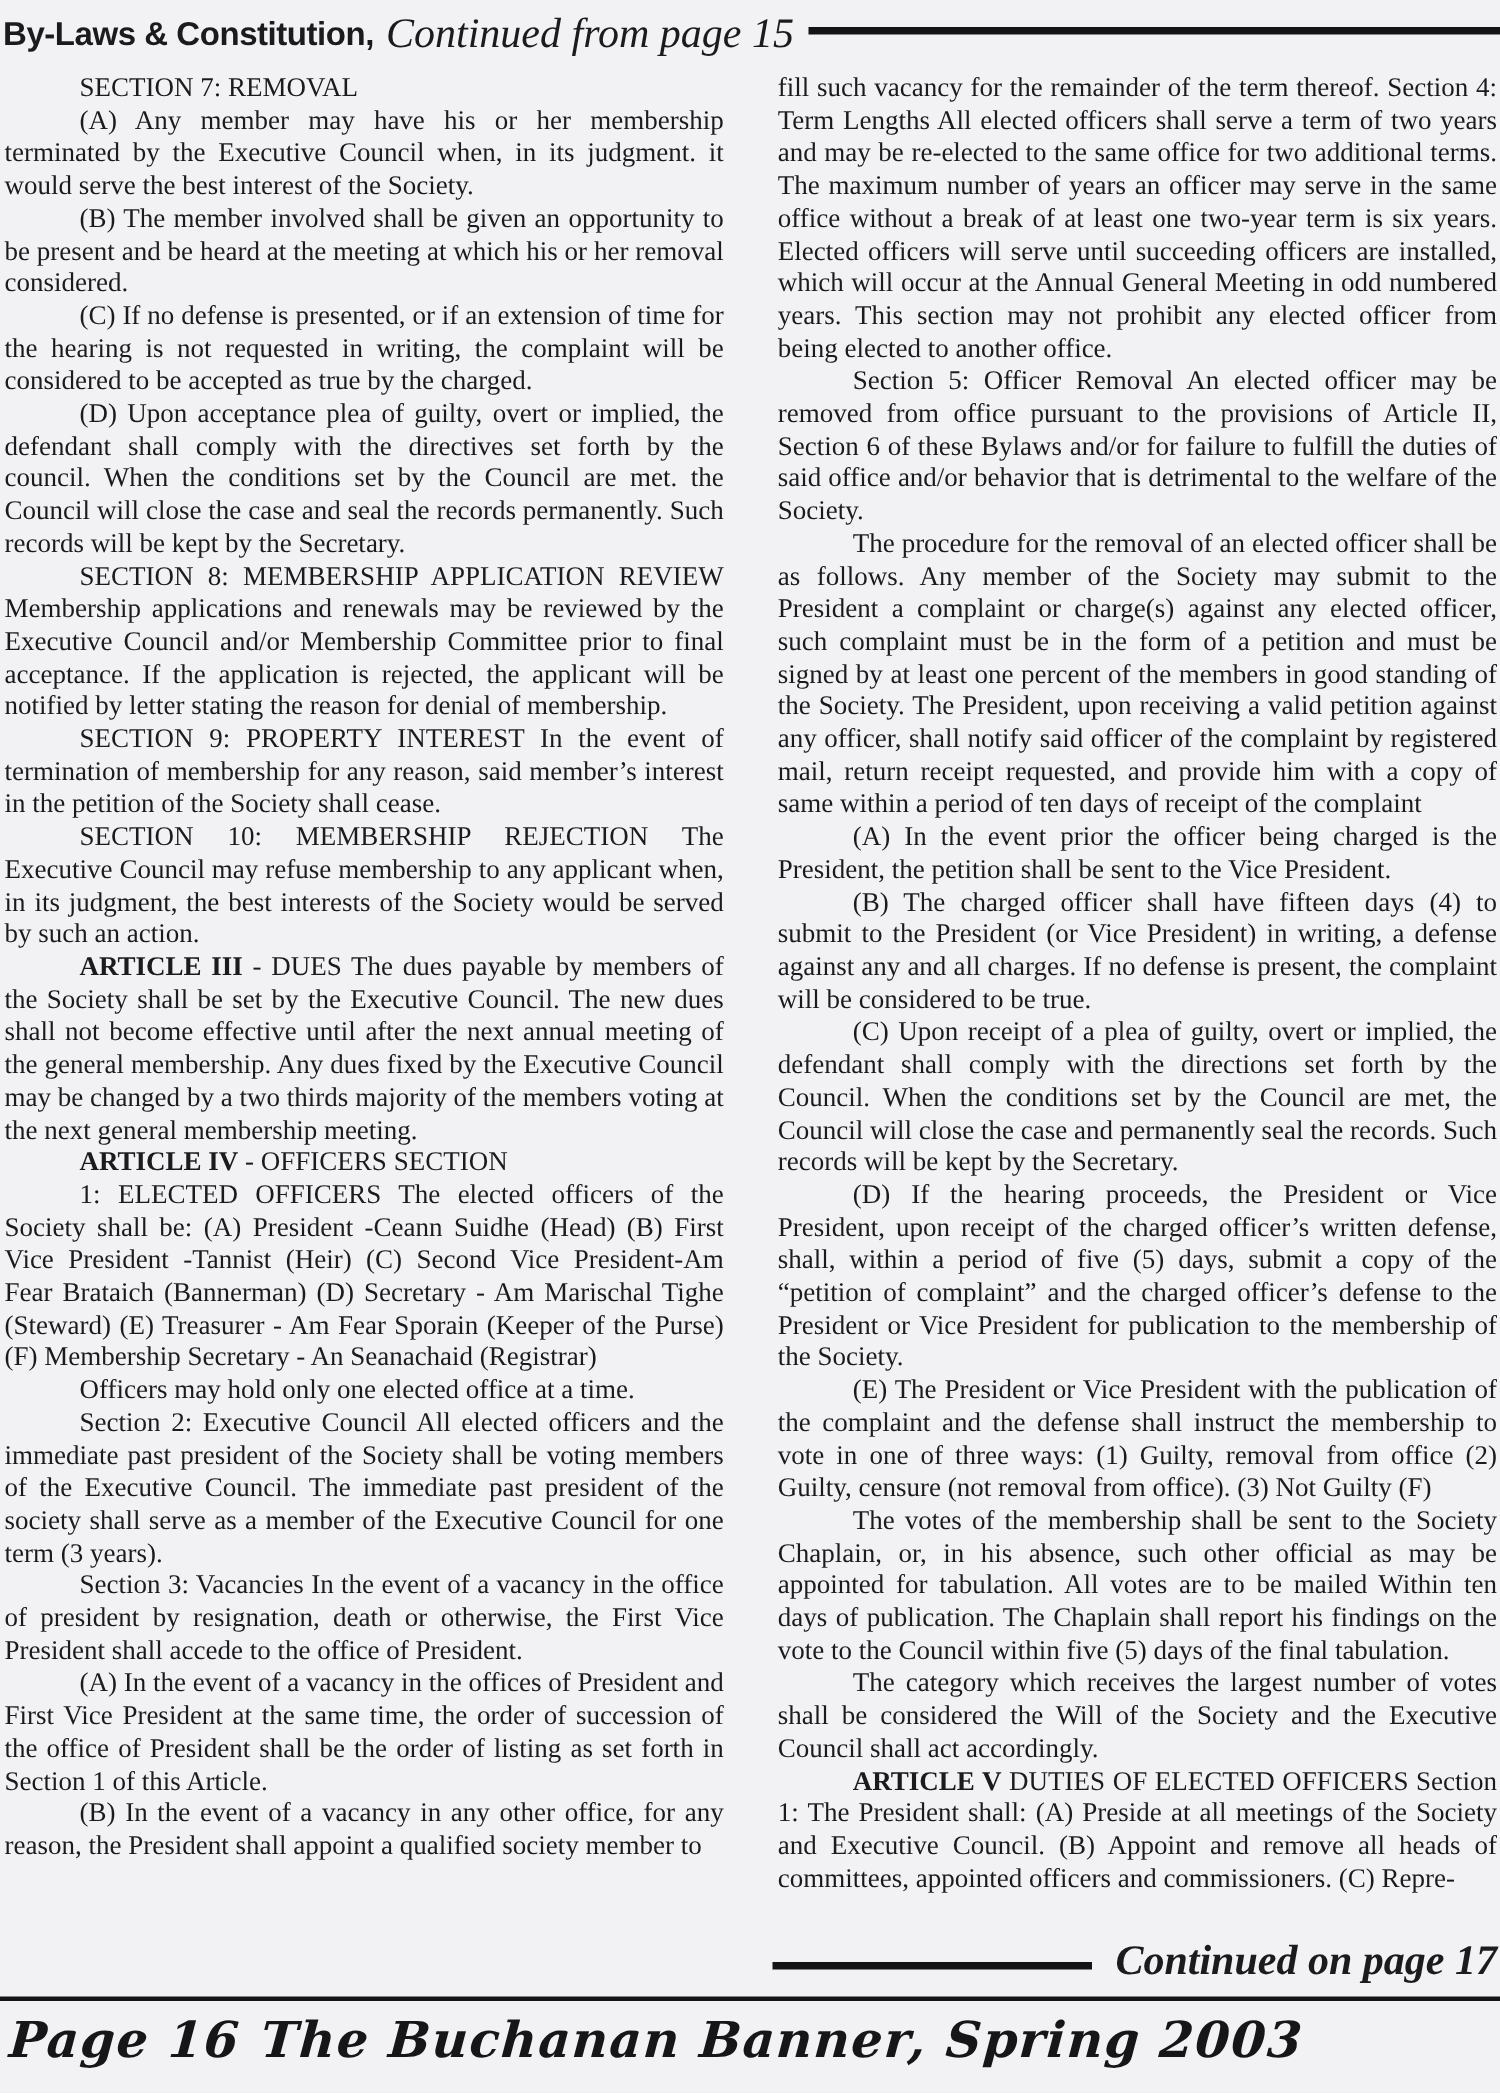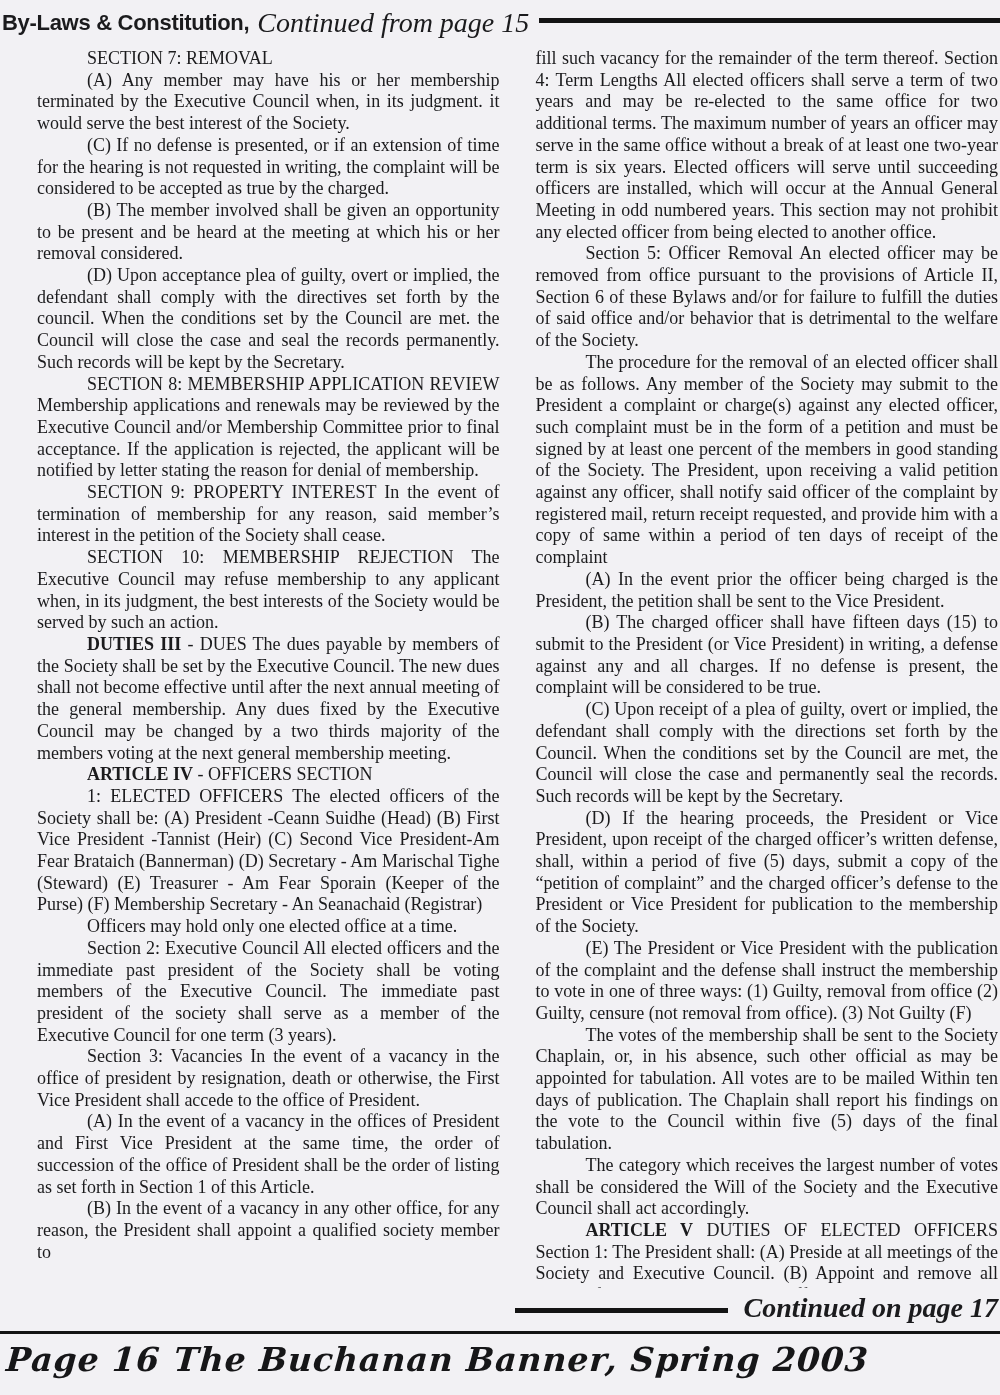--- a/index.html
+++ b/index.html
@@ -42,21 +42,20 @@
     margin-left:10px;
     margin-top:-6px;
   }
   
   .columns{
     display:flex;
     gap:36px;
     padding:7px 2px 0 3px;
     height:1240px;
     overflow:hidden;
-    margin-left:34px;
   }
   .col{
     width:487px;
     font-size:18px;
     line-height:21.7px;
     text-align:justify;
   }
   .col p{
     margin:0;
     text-indent:50px;
@@ -121,41 +120,41 @@
   <div class="header">
     <span class="title">By-Laws &amp; Constitution,</span>
     <span class="cont-from">Continued from page 15</span>
     <span class="header-rule"></span>
   </div>
 
   <div class="columns">
     <div class="col">
         <p>SECTION 7: REMOVAL</p>
         <p>(A) Any member may have his or her membership terminated by the Executive Council when, in its judgment. it would serve the best interest of the Society.</p>
+        <p>(B) The member involved shall be given an opportunity to be present and be heard at the meeting at which his or her removal considered.</p>
         <p>(C) If no defense is presented, or if an extension of time for the hearing is not requested in writing, the complaint will be considered to be accepted as true by the charged.</p>
-        <p>(B) The member involved shall be given an opportunity to be present and be heard at the meeting at which his or her removal considered.</p>
         <p>(D) Upon acceptance plea of guilty, overt or implied, the defendant shall comply with the directives set forth by the council. When the conditions set by the Council are met. the Council will close the case and seal the records permanently. Such records will be kept by the Secretary.</p>
         <p>SECTION 8: MEMBERSHIP APPLICATION REVIEW Membership applications and renewals may be reviewed by the Executive Council and/or Membership Committee prior to final acceptance. If the application is rejected, the applicant will be notified by letter stating the reason for denial of membership.</p>
         <p>SECTION 9: PROPERTY INTEREST In the event of termination of membership for any reason, said member’s interest in the petition of the Society shall cease.</p>
         <p>SECTION 10: MEMBERSHIP REJECTION The Executive Council may refuse membership to any applicant when, in its judgment, the best interests of the Society would be served by such an action.</p>
-        <p><b>DUTIES III</b> - DUES The dues payable by members of the Society shall be set by the Executive Council. The new dues shall not become effective until after the next annual meeting of the general membership. Any dues fixed by the Executive Council may be changed by a two thirds majority of the members voting at the next general membership meeting.</p>
+        <p><b>ARTICLE III</b> - DUES The dues payable by members of the Society shall be set by the Executive Council. The new dues shall not become effective until after the next annual meeting of the general membership. Any dues fixed by the Executive Council may be changed by a two thirds majority of the members voting at the next general membership meeting.</p>
         <p><b>ARTICLE IV</b> - OFFICERS SECTION</p>
         <p>1: ELECTED OFFICERS The elected officers of the Society shall be: (A) President -Ceann Suidhe (Head) (B) First Vice President -Tannist (Heir) (C) Second Vice President-Am Fear Brataich (Bannerman) (D) Secretary - Am Marischal Tighe (Steward) (E) Treasurer - Am Fear Sporain (Keeper of the Purse) (F) Membership Secretary - An Seanachaid (Registrar)</p>
         <p>Officers may hold only one elected office at a time.</p>
         <p>Section 2: Executive Council All elected officers and the immediate past president of the Society shall be voting members of the Executive Council. The immediate past president of the society shall serve as a member of the Executive Council for one term (3 years).</p>
         <p>Section 3: Vacancies In the event of a vacancy in the office of president by resignation, death or otherwise, the First Vice President shall accede to the office of President.</p>
         <p>(A) In the event of a vacancy in the offices of President and First Vice President at the same time, the order of succession of the office of President shall be the order of listing as set forth in Section 1 of this Article.</p>
         <p>(B) In the event of a vacancy in any other office, for any reason, the President shall appoint a qualified society member to</p>
       </div>
     <div class="col">
         <p class="no-indent">fill such vacancy for the remainder of the term thereof. Section 4: Term Lengths All elected officers shall serve a term of two years and may be re-elected to the same office for two additional terms. The maximum number of years an officer may serve in the same office without a break of at least one two-year term is six years. Elected officers will serve until succeeding officers are installed, which will occur at the Annual General Meeting in odd numbered years. This section may not prohibit any elected officer from being elected to another office.</p>
         <p>Section 5: Officer Removal An elected officer may be removed from office pursuant to the provisions of Article II, Section 6 of these Bylaws and/or for failure to fulfill the duties of said office and/or behavior that is detrimental to the welfare of the Society.</p>
         <p>The procedure for the removal of an elected officer shall be as follows. Any member of the Society may submit to the President a complaint or charge(s) against any elected officer, such complaint must be in the form of a petition and must be signed by at least one percent of the members in good standing of the Society. The President, upon receiving a valid petition against any officer, shall notify said officer of the complaint by registered mail, return receipt requested, and provide him with a copy of same within a period of ten days of receipt of the complaint</p>
         <p>(A) In the event prior the officer being charged is the President, the petition shall be sent to the Vice President.</p>
-        <p>(B) The charged officer shall have fifteen days (15) to submit to the President (or Vice President) in writing, a defense against any and all charges. If no defense is present, the complaint will be considered to be true.</p>
+        <p>(B) The charged officer shall have fifteen days (4) to submit to the President (or Vice President) in writing, a defense against any and all charges. If no defense is present, the complaint will be considered to be true.</p>
         <p>(C) Upon receipt of a plea of guilty, overt or implied, the defendant shall comply with the directions set forth by the Council. When the conditions set by the Council are met, the Council will close the case and permanently seal the records. Such records will be kept by the Secretary.</p>
         <p>(D) If the hearing proceeds, the President or Vice President, upon receipt of the charged officer’s written defense, shall, within a period of five (5) days, submit a copy of the “petition of complaint” and the charged officer’s defense to the President or Vice President for publication to the membership of the Society.</p>
         <p>(E) The President or Vice President with the publication of the complaint and the defense shall instruct the membership to vote in one of three ways: (1) Guilty, removal from office (2) Guilty, censure (not removal from office). (3) Not Guilty (F)</p>
         <p>The votes of the membership shall be sent to the Society Chaplain, or, in his absence, such other official as may be appointed for tabulation. All votes are to be mailed Within ten days of publication. The Chaplain shall report his findings on the vote to the Council within five (5) days of the final tabulation.</p>
         <p>The category which receives the largest number of votes shall be considered the Will of the Society and the Executive Council shall act accordingly.</p>
         <p><b>ARTICLE V</b> DUTIES OF ELECTED OFFICERS Section 1: The President shall: (A) Preside at all meetings of the Society and Executive Council. (B) Appoint and remove all heads of committees, appointed officers and commissioners. (C) Repre-</p>
       </div>
   </div>
 
   <div class="cont-row">

